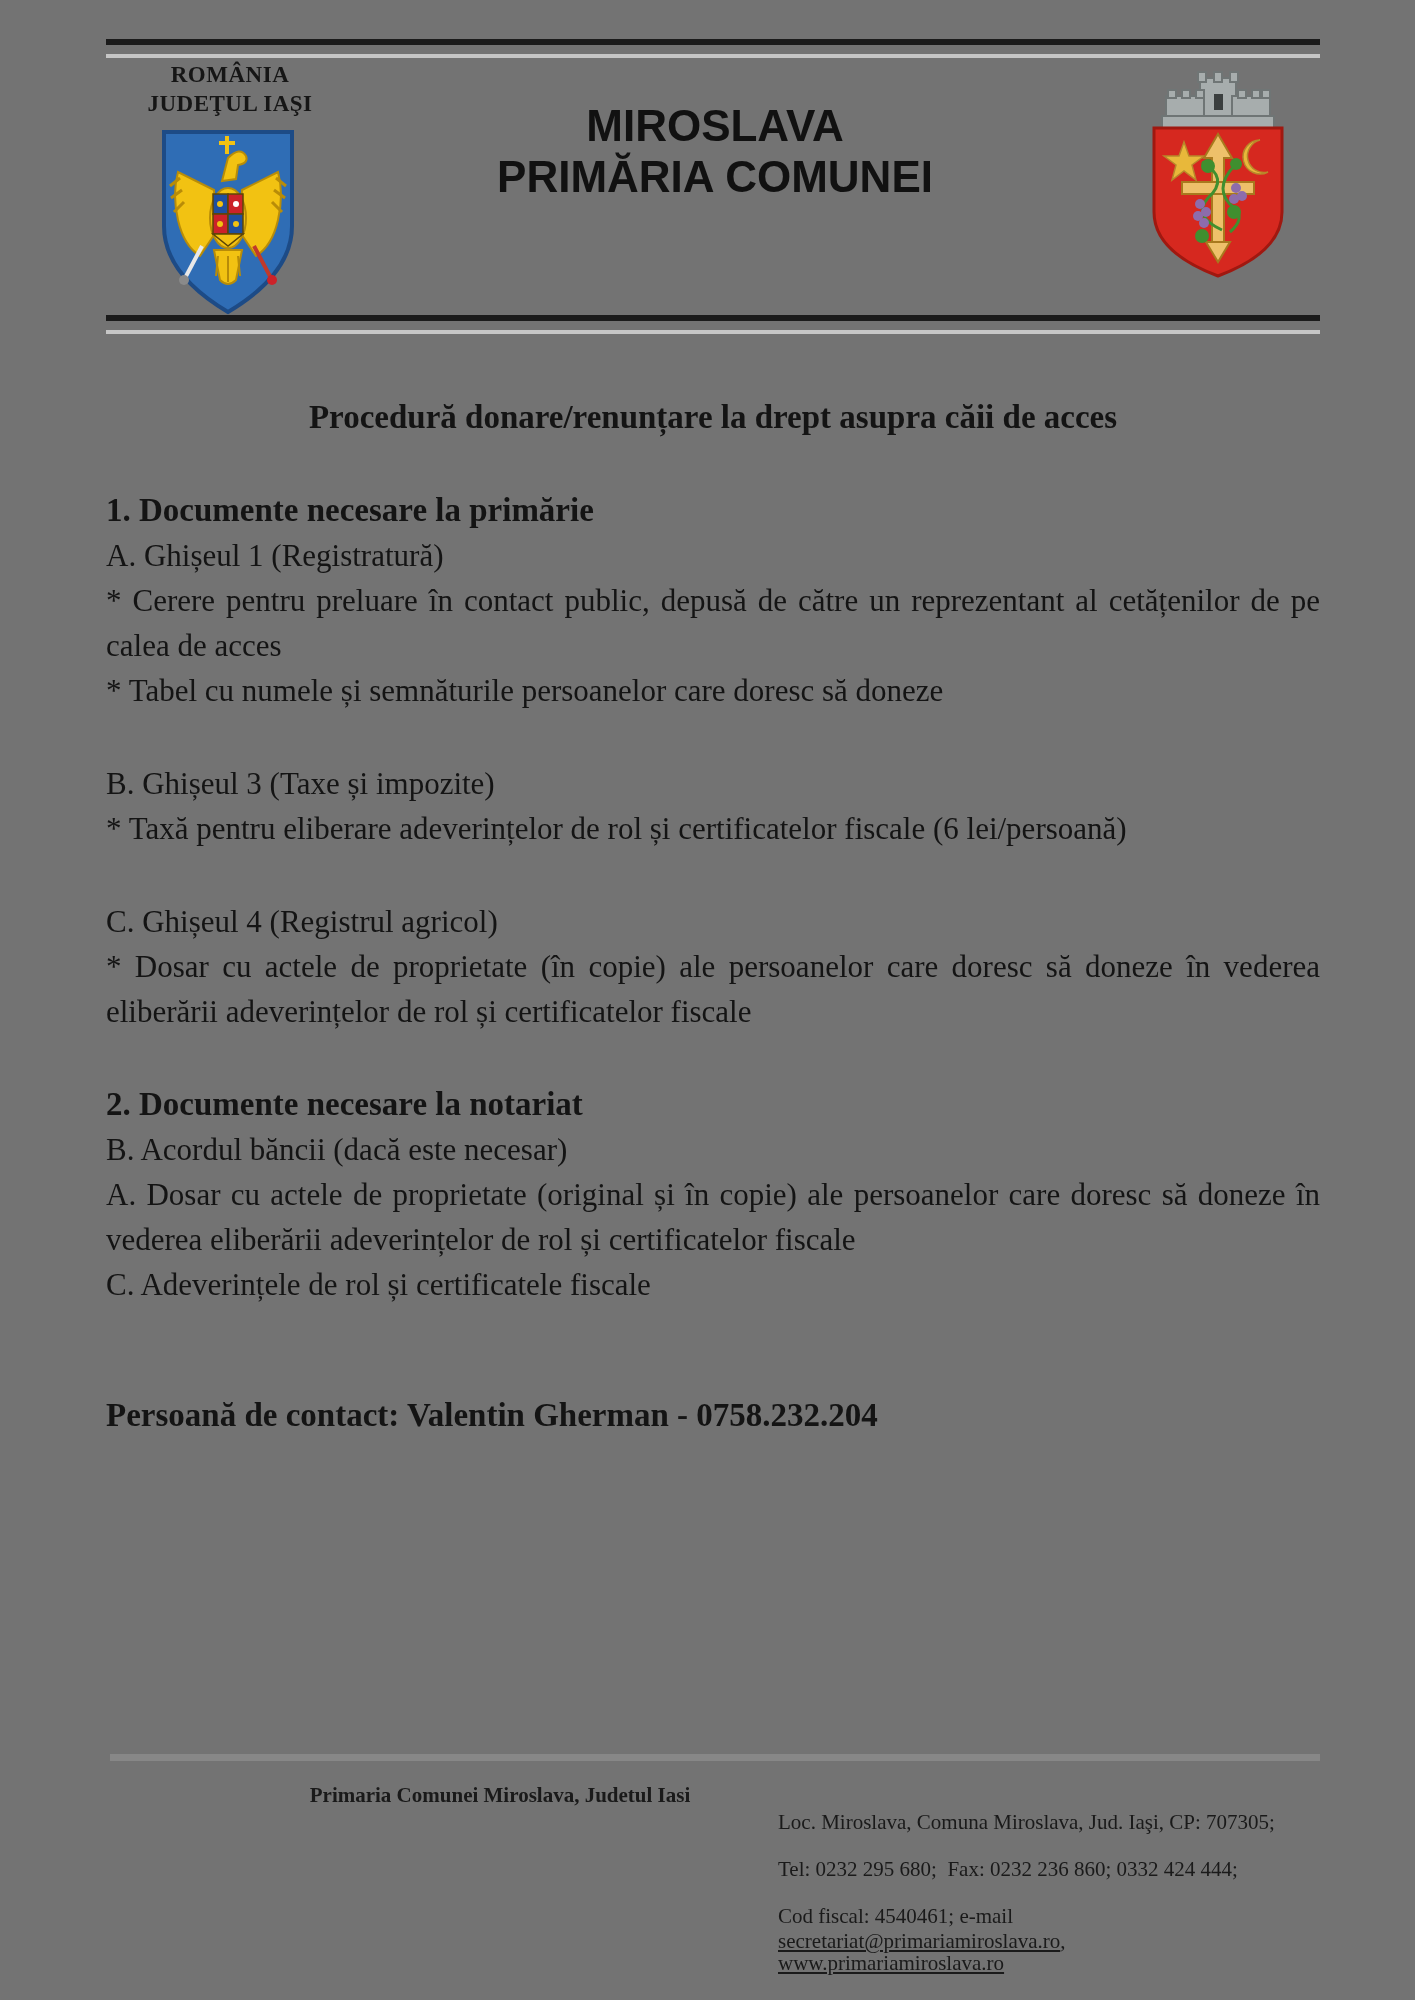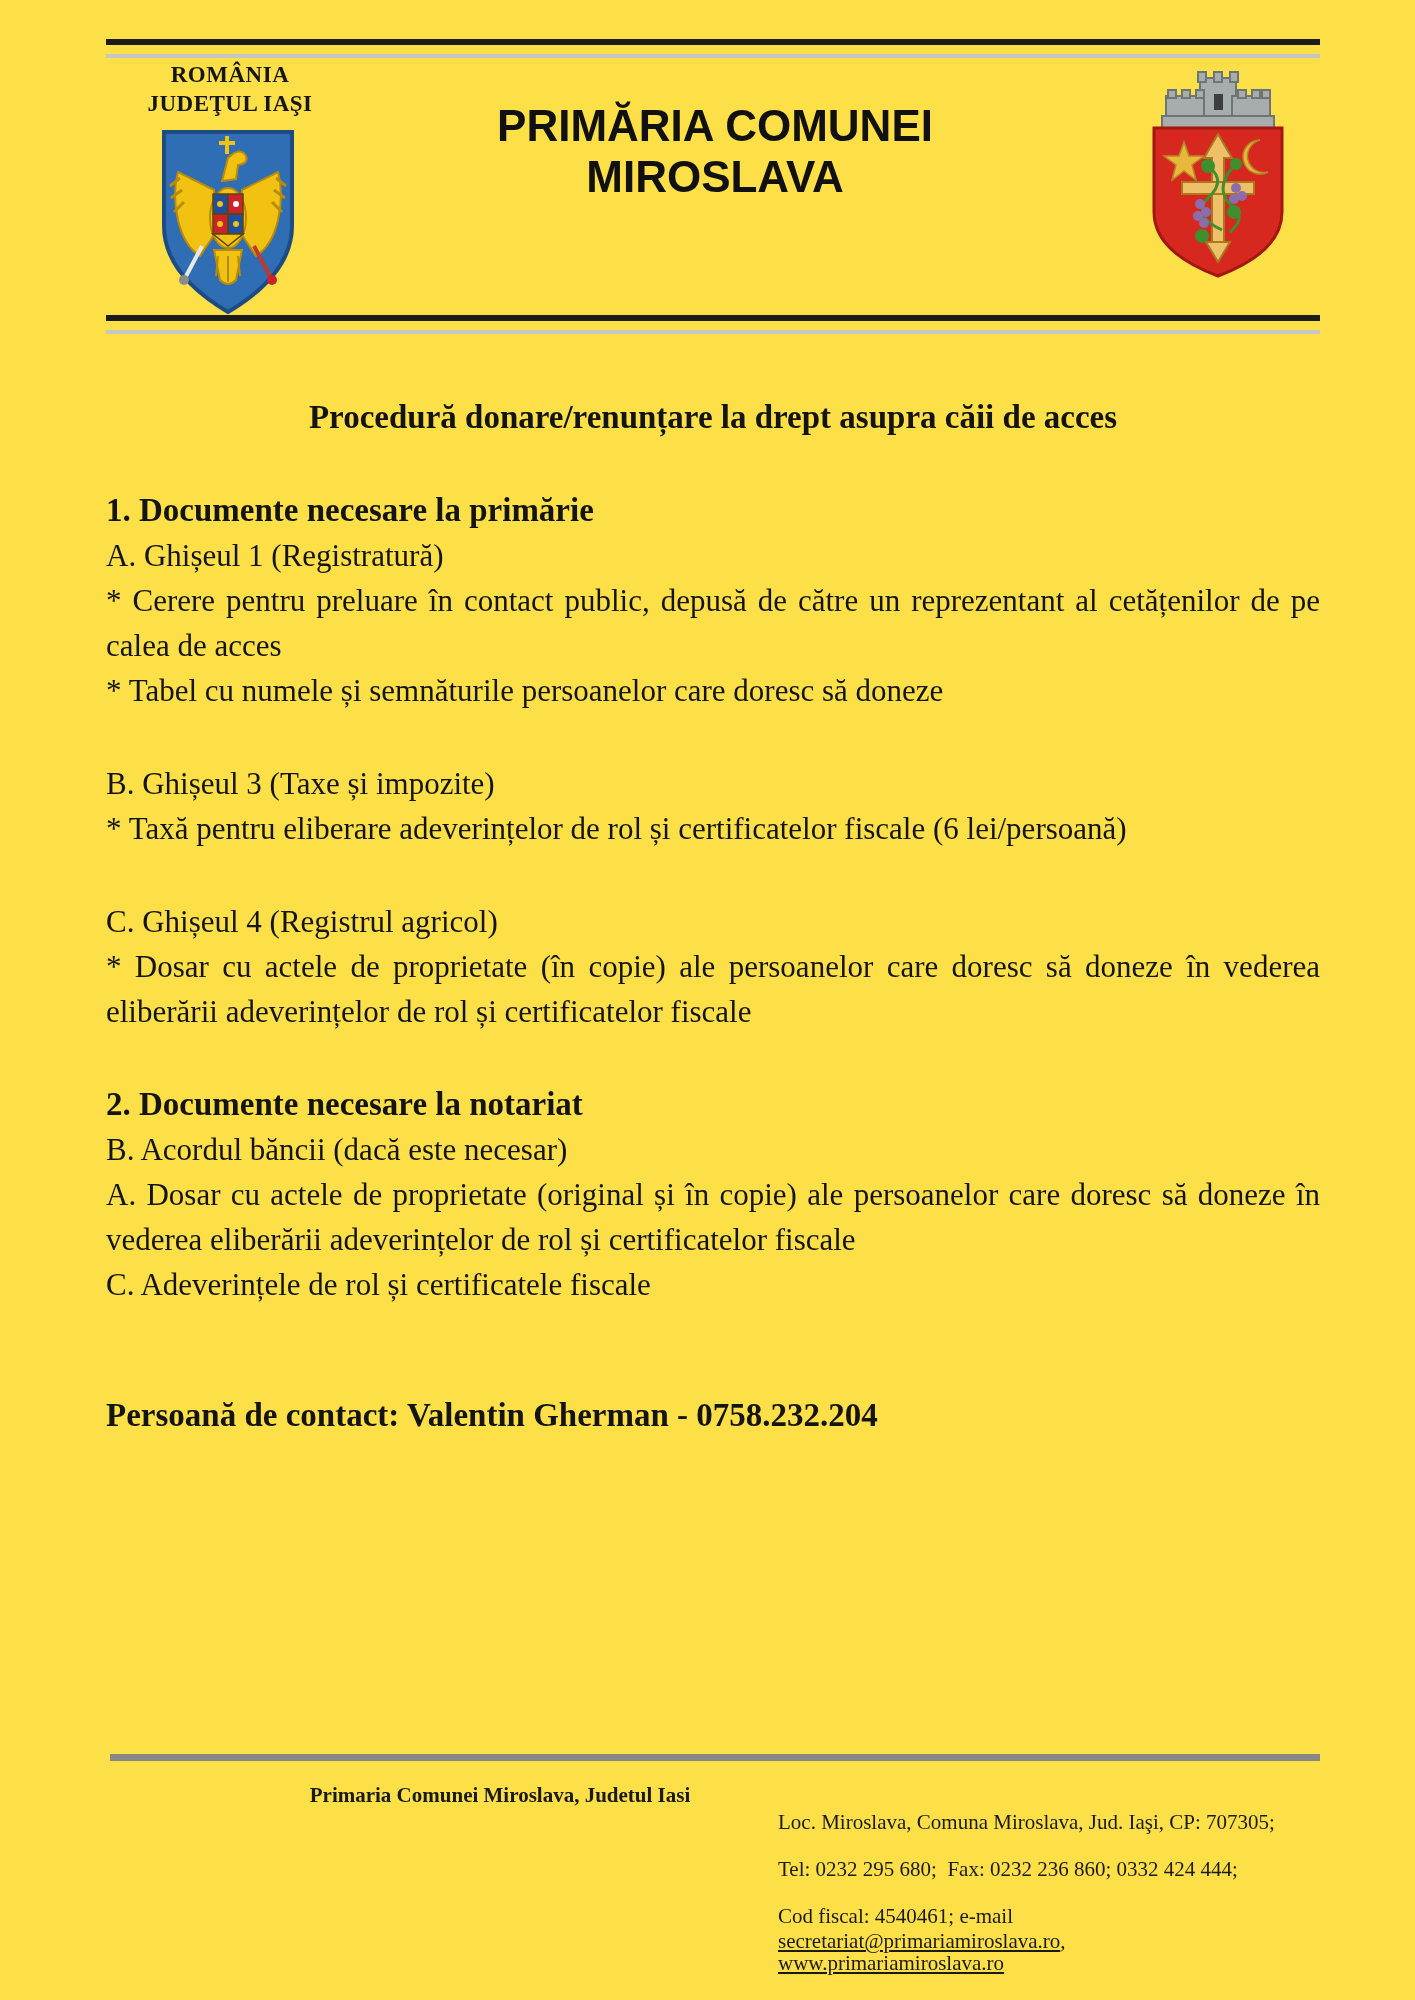--- a/index.html
+++ b/index.html
@@ -1,20 +1,20 @@
 <!DOCTYPE html>
 <html><head>
 <meta charset="utf-8">
 <style>
   html,body{margin:0;padding:0;background:#ffffff;}
   *{box-sizing:border-box;}
   .page{
     position:relative;
     width:1415px;height:2000px;
-    background:#fde047;
+    background:#737373;
     font-family:"Liberation Serif", serif;
     color:#151515;
     overflow:hidden;
   }
   
   .rule{position:absolute;left:106px;right:95px;}
   .rule-black{height:6px;background:#1b1b1b;}
   .rule-gray{height:4px;background:#c6c6c6;}
   .top-black{top:39px;}
   .top-gray{top:54px;}
@@ -105,22 +105,22 @@
       <circle cx="78" cy="96" r="3" fill="#f2c212"></circle>
 
       <path d="M44,118 L26,152" stroke="#e8e8e8" stroke-width="4"></path>
       <path d="M96,118 L114,152" stroke="#c0392b" stroke-width="4"></path>
       <circle cx="114" cy="152" r="5" fill="#cc2229"></circle>
       <circle cx="26" cy="152" r="5" fill="#8a8a8a"></circle>
     </svg>
   </div>
 
   <div class="hdr-title">
+    <div>MIROSLAVA</div>
     <div>PRIMĂRIA COMUNEI</div>
-    <div>MIROSLAVA</div>
   </div>
 
   <div class="right-emblem">
     <svg width="152" height="218" viewBox="0 0 152 218">
 
       <g fill="#a7adad" stroke="#6f7575" stroke-width="2">
         <rect x="58" y="12" width="36" height="38"></rect>
         <rect x="56" y="6" width="8" height="10"></rect>
           <rect x="72" y="6" width="8" height="10"></rect>
           <rect x="88" y="6" width="8" height="10"></rect>

